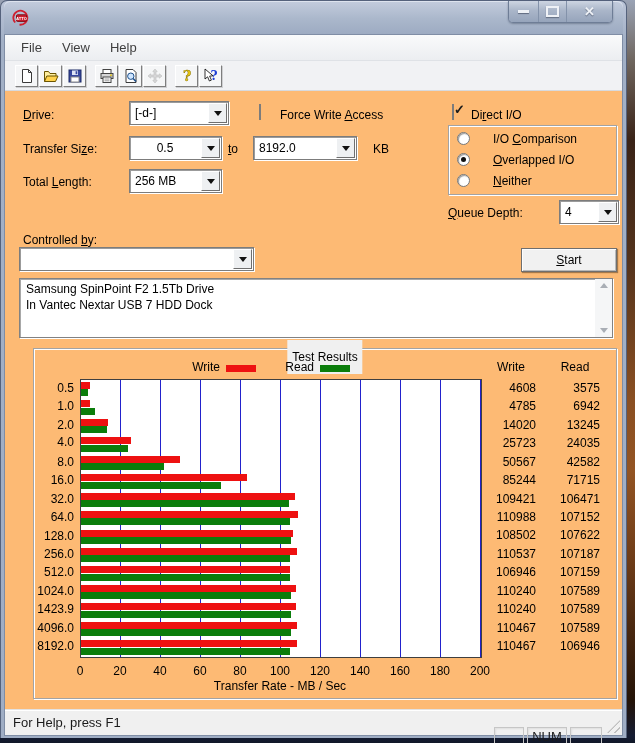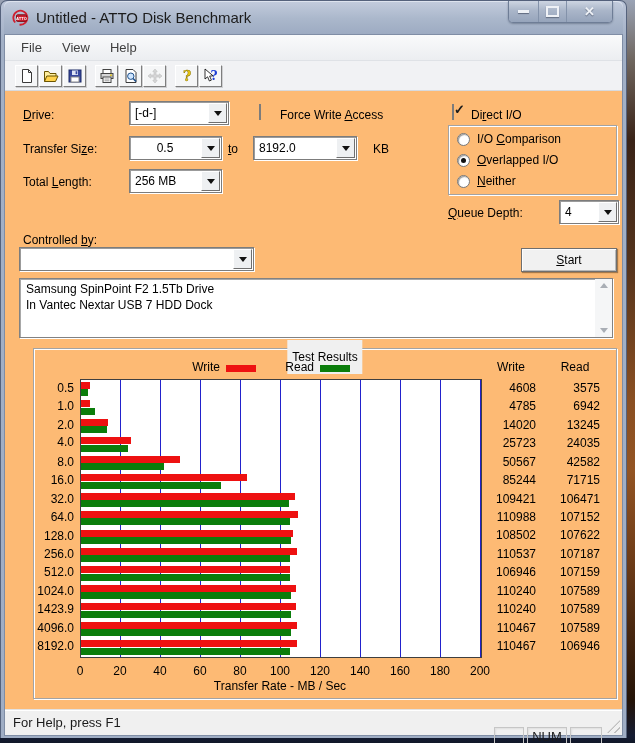--- a/index.html
+++ b/index.html
@@ -58,21 +58,21 @@
     border:1px solid;border-color:#ffffff #6f6f6f #6f6f6f #ffffff;
     display:flex;align-items:center;justify-content:center;}
   .arr-down{width:0;height:0;border-left:4px solid transparent;border-right:4px solid transparent;border-top:5px solid #111;}
   
   .checkbox{width:13px;height:13px;box-sizing:border-box;background:#fff;position:relative;
     border:1px solid #7c7c7c;box-shadow:inset 1px 1px 0 #9b9b9b;}
   .checkbox.checked::after{content:"\2713";position:absolute;left:1px;top:-3px;font-size:13px;font-weight:bold;color:#1a1a1a;}
   .radio{width:13px;height:13px;box-sizing:border-box;border-radius:50%;background:#fff;position:relative;
     border:1px solid #787878;box-shadow:inset 1px 1px 1px #9b9b9b;}
   .radio.selected::after{content:"";position:absolute;left:3px;top:3px;width:5px;height:5px;border-radius:50%;background:#111;}
-  .radio-row{position:absolute;display:flex;align-items:flex-end;gap:7px;}
+  .radio-row{position:absolute;display:flex;align-items:flex-start;gap:23px;}
   
   .groupbox{box-sizing:border-box;border:1px solid #a3a3a3;box-shadow:1px 1px 0 #ffffff, inset 1px 1px 0 #ffffff;}
   .groupbox-title{position:absolute;top:-9px;left:50%;transform:translateX(-50%);
     background:#f0f0f0;padding:10px 5px;font-size:12px;white-space:nowrap;}
   
   .pushbtn{box-sizing:border-box;background:#f1f1f1;border:1px solid #6f6f6f;
     box-shadow:inset 1px 1px 0 #fdfdfd, inset -1px -1px 0 #b9b9b9, 1px 1px 1px rgba(0,0,0,.35);
     display:flex;align-items:center;justify-content:center;font-size:12px;}
   
   .descbox{box-sizing:border-box;background:#fff;border:1px solid #828282;
@@ -113,21 +113,20 @@
 <div class="window">
 
   <div class="titlebar">
     <span class="appicon">
       <svg viewBox="0 0 18 18" width="18" height="18">
         <path d="M3.2 13.5a7 7 0 1 1 4.3 2.2" fill="none" stroke="#cf1f2f" stroke-width="1.8"></path>
         <rect x="4.5" y="5.8" width="10" height="6.6" rx="1" fill="#cf1f2f" stroke="#7e1018"></rect>
         <text x="9.5" y="10.8" font-size="4.2" text-anchor="middle" fill="#ffffff" font-weight="bold">ATTO</text>
       </svg>
     </span>
-    <span class="title-text">Untitled - ATTO Disk Benchmark</span>
     <div class="winbtns">
       <div class="winbtn" style="width:29px">
           <span class="glyph-min"></span>
         </div>
       <div class="winbtn" style="width:27px">
           <span class="glyph-max"></span>
         </div>
       <div class="winbtn" style="width:45px">
           <span class="glyph-close">✕</span>
         </div>

